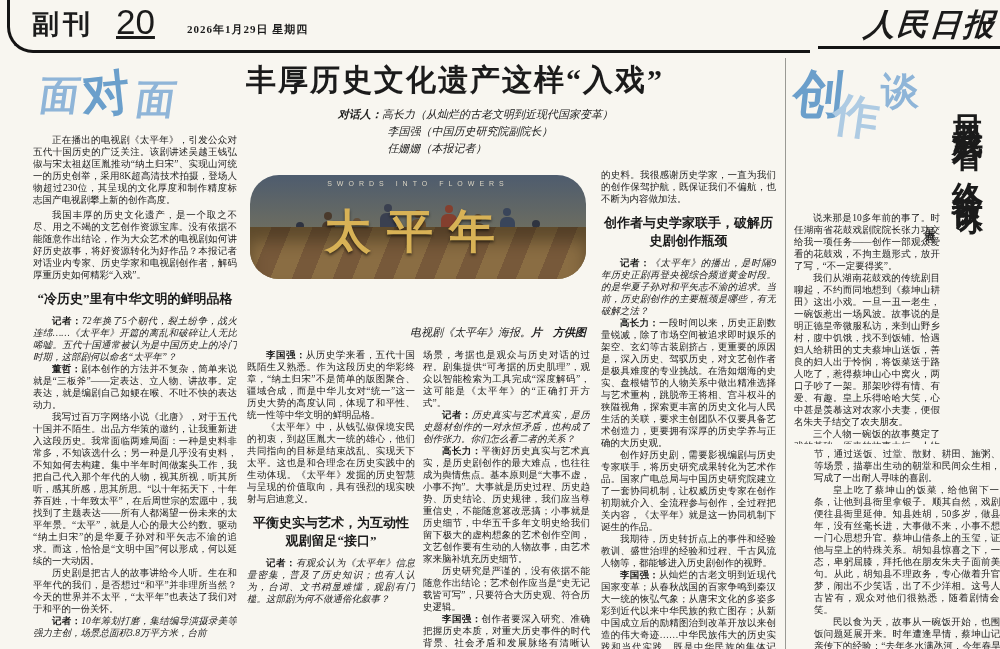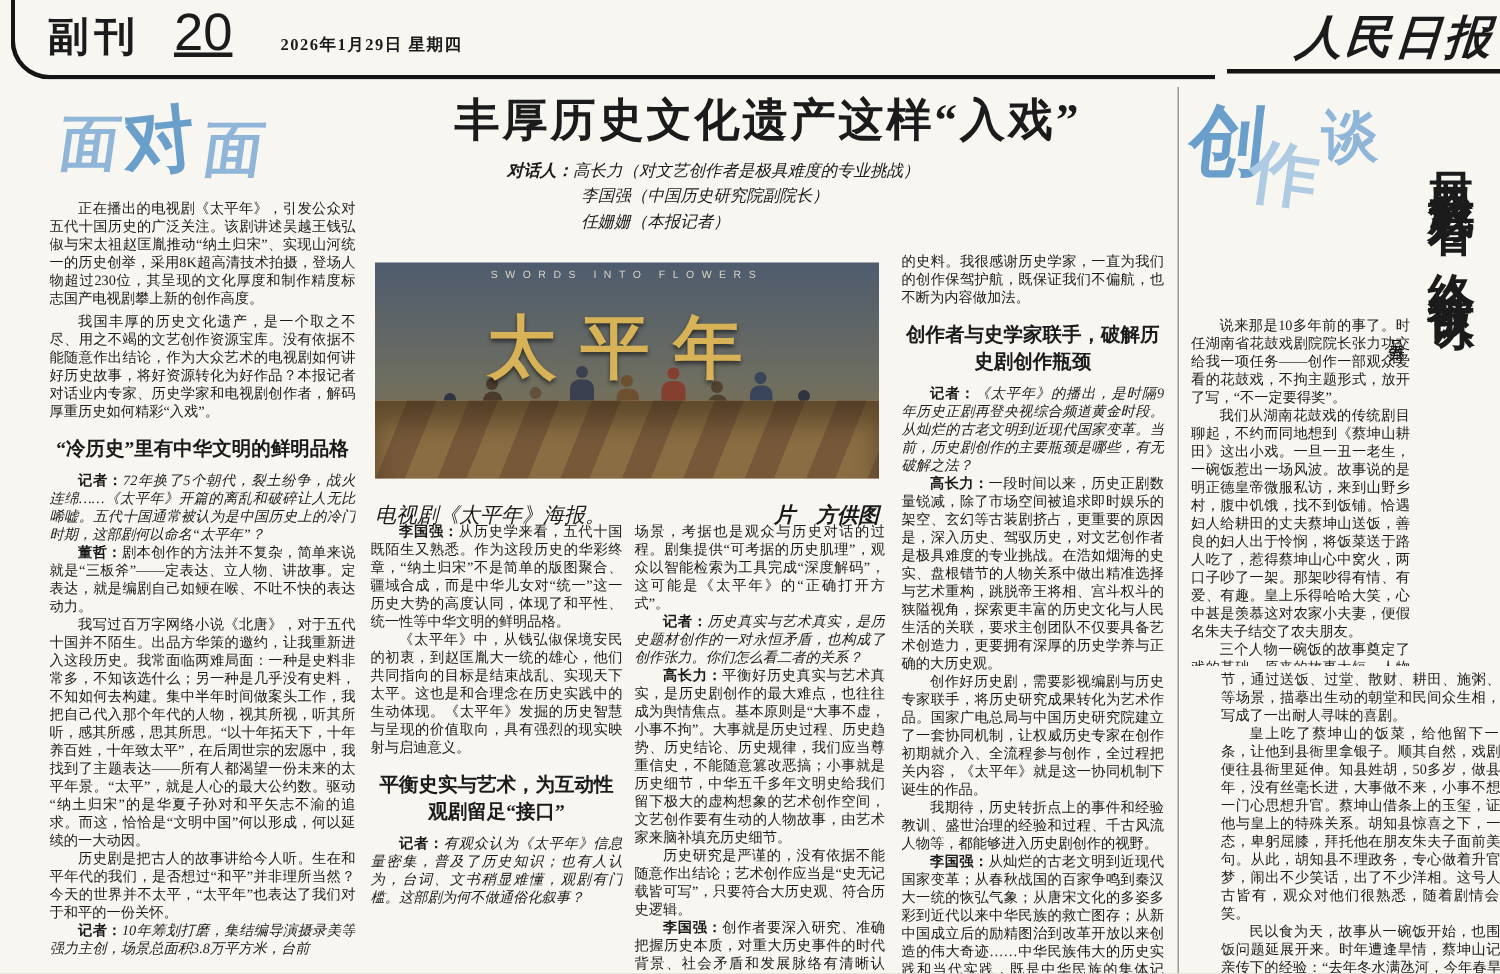--- a/index.html
+++ b/index.html
@@ -22,31 +22,31 @@
   .logo-mdm span{position:absolute;font-family:"Liberation Sans",sans-serif;font-weight:bold;}
   .logo-mdm .c1{left:4px;top:6px;font-size:40px;color:#8fb5d8;transform:skewX(-8deg);}
   .logo-mdm .c2{left:46px;top:0;font-size:48px;color:#6b9fcb;transform:rotate(-6deg);}
   .logo-mdm .c3{left:100px;top:10px;font-size:40px;color:#8fb5d8;transform:skewX(-8deg);}
   .logo-czt{position:absolute;left:793px;top:60px;width:150px;height:95px;}
   .logo-czt span{position:absolute;font-family:"Liberation Sans",sans-serif;font-weight:bold;}
   .logo-czt .c1{left:0;top:0;font-size:52px;color:#6b9fcb;transform:skewX(-6deg);}
   .logo-czt .c2{left:40px;top:26px;font-size:46px;color:#aecbe3;transform:rotate(8deg);}
   .logo-czt .c3{left:88px;top:6px;font-size:38px;color:#8fb5d8;}
   
-  .headline{position:absolute;left:246px;top:60px;width:532px;text-align:center;
+  .headline{position:absolute;left:246px;top:60px;width:532px;text-align:left;
             font-size:30px;font-weight:bold;letter-spacing:2px;}
   .dialog{position:absolute;left:338px;top:106px;width:420px;font-size:11px;
           font-style:italic;line-height:1.55;}
   .dialog .row{padding-left:4.5em;}
   .dialog .row.first{padding-left:0;}
   .dialog .lbl{font-weight:bold;}
   .vrule{position:absolute;left:785px;top:58px;height:591px;border-left:1px solid #9a9a94;}
   
-  .poster{position:absolute;left:250px;top:175px;width:336px;height:144px;overflow:hidden;
-          background:linear-gradient(180deg,#4e5c6e 0%,#6e6e60 55%,#8a7146 100%);}
+  .poster{position:absolute;left:250px;top:175px;width:336px;height:104px;overflow:hidden;
+          background:linear-gradient(180deg,#4e5c6e 0%,#6e6e60 55%,#8a7146 100%);border-radius:29px;}
   .poster .eng{position:absolute;left:0;right:0;top:5px;text-align:center;font-size:7px;
                letter-spacing:5px;color:#d9d3c2;font-family:"Liberation Sans",sans-serif;}
   .poster .title{position:absolute;left:0;right:0;top:26px;text-align:center;font-size:46px;
                  font-weight:bold;letter-spacing:16px;color:#d8b256;
                  text-shadow:0 2px 3px rgba(0,0,0,.55);}
   .poster .ground{position:absolute;left:0;right:0;bottom:0;height:52px;
                   background:repeating-linear-gradient(112deg,#8a6d43 0 20px,#77593a 20px 38px);
                   box-shadow:inset 0 14px 16px rgba(40,30,15,.45);}
   .figs{position:absolute;left:0;right:0;bottom:8px;display:flex;justify-content:center;
         gap:15px;align-items:flex-end;height:70px;}
@@ -55,22 +55,22 @@
                   width:8px;height:8px;border-radius:50%;background:inherit;}
   .figs i:nth-child(1){height:40px;background:#2e3340;}
   .figs i:nth-child(2){height:50px;background:#4a3a2c;}
   .figs i:nth-child(3){height:44px;background:#64503a;width:15px;}
   .figs i:nth-child(4){height:58px;background:#3a4050;width:16px;}
   .figs i:nth-child(5){height:52px;background:#6d5030;width:15px;}
   .figs i:nth-child(6){height:57px;background:#843f2e;width:16px;}
   .figs i:nth-child(7){height:48px;background:#51422f;}
   .figs i:nth-child(8){height:54px;background:#39455a;width:15px;}
   .figs i:nth-child(9){height:42px;background:#2f3440;}
-  .caption{position:absolute;left:250px;top:325px;width:336px;font-size:14px;
-           font-style:italic;display:flex;justify-content:space-between;margin-top:10px;}
+  .caption{position:absolute;left:250px;top:325px;width:336px;font-size:11px;
+           font-style:italic;display:flex;justify-content:flex-end;}
   .caption .credit b{font-weight:bold;}
   
   .col{position:absolute;font-size:9.5px;line-height:12px;text-align:justify;overflow:hidden;}
   .col p{margin:0;text-indent:2em;}
   .col p.cont{text-indent:0;}
   .col p.sp{margin-top:3px;}
   .col .q{font-style:italic;}
   .col .spk{font-weight:bold;font-style:normal;}
   .col .h{font-size:13px;font-weight:bold;text-align:center;text-indent:0;
           line-height:1.4;margin:9px 0 7px;font-style:normal;}
@@ -101,21 +101,21 @@
   </div>
 
   <div class="logo-mdm">
     <span class="c1">面</span>
     <span class="c2">对</span>
     <span class="c3">面</span>
   </div>
 
   <div class="headline">丰厚历史文化遗产这样“入戏”</div>
   <div class="dialog">
-    <div class="row first"><span class="lbl">对话人：</span><span>高长力（对文艺创作者是极具难度的专业挑战）</span></div>
+    <div class="row first"><span class="lbl">对话人：</span><span>高长力（从灿烂的古老文明到近现代国家变革）</span></div>
     <div class="row">李国强（中国历史研究院副院长）</div>
     <div class="row">任姗姗（本报记者）</div>
   </div>
 
   <div class="poster">
     <div class="eng">SWORDS INTO FLOWERS</div>
     <div class="figs">
       <i></i>
         <i></i>
         <i></i>
@@ -157,21 +157,21 @@
     <p class="cont">场景，考据也是观众与历史对话的过程。剧集提供“可考据的历史肌理”，观众以智能检索为工具完成“深度解码”，这可能是《太平年》的“正确打开方式”。</p>
     <p class="q"><span class="spk">记者：</span><span>历史真实与艺术真实，是历史题材创作的一对永恒矛盾，也构成了创作张力。你们怎么看二者的关系？</span></p>
     <p><span class="spk">高长力：</span><span>平衡好历史真实与艺术真实，是历史剧创作的最大难点，也往往成为舆情焦点。基本原则是“大事不虚，小事不拘”。大事就是历史过程、历史趋势、历史结论、历史规律，我们应当尊重信史，不能随意篡改恶搞；小事就是历史细节，中华五千多年文明史给我们留下极大的虚构想象的艺术创作空间，文艺创作要有生动的人物故事，由艺术家来脑补填充历史细节。</span></p>
     <p>历史研究是严谨的，没有依据不能随意作出结论；艺术创作应当是“史无记载皆可写”，只要符合大历史观、符合历史逻辑。</p>
     <p><span class="spk">李国强：</span><span>创作者要深入研究、准确把握历史本质，对重大历史事件的时代背景、社会矛盾和发展脉络有清晰认识，避免陷入简单化、脸谱化的创作误区。既不能拘泥于史实而牺牲艺术表现力，也不能为追求艺术效果而随意篡改历史、编造历史，需要努力在历史真实与艺术虚构之间找到平衡点。这意味着既要坚</span></p>
   </div>
 
   <div class="col c-c">
     <p class="cont">的史料。我很感谢历史学家，一直为我们的创作保驾护航，既保证我们不偏航，也不断为内容做加法。</p>
     <p class="h">创作者与史学家联手，破解历史剧创作瓶颈</p>
-    <p class="q"><span class="spk">记者：</span><span>《太平年》的播出，是时隔9年历史正剧再登央视综合频道黄金时段。从灿烂的古老文明到近现代国家变革。当前，历史剧创作的主要瓶颈是哪些，有无破解之法？</span></p>
+    <p class="q"><span class="spk">记者：</span><span>《太平年》的播出，是时隔9年历史正剧再登央视综合频道黄金时段。的是华夏子孙对和平矢志不渝的追求。当前，历史剧创作的主要瓶颈是哪些，有无破解之法？</span></p>
     <p><span class="spk">高长力：</span><span>一段时间以来，历史正剧数量锐减，除了市场空间被追求即时娱乐的架空、玄幻等古装剧挤占，更重要的原因是，深入历史、驾驭历史，对文艺创作者是极具难度的专业挑战。在浩如烟海的史实、盘根错节的人物关系中做出精准选择与艺术重构，跳脱帝王将相、宫斗权斗的狭隘视角，探索更丰富的历史文化与人民生活的关联，要求主创团队不仅要具备艺术创造力，更要拥有深厚的历史学养与正确的大历史观。</span></p>
     <p>创作好历史剧，需要影视编剧与历史专家联手，将历史研究成果转化为艺术作品。国家广电总局与中国历史研究院建立了一套协同机制，让权威历史专家在创作初期就介入、全流程参与创作，全过程把关内容，《太平年》就是这一协同机制下诞生的作品。</p>
     <p>我期待，历史转折点上的事件和经验教训、盛世治理的经验和过程、千古风流人物等，都能够进入历史剧创作的视野。</p>
     <p><span class="spk">李国强：</span><span>从灿烂的古老文明到近现代国家变革；从春秋战国的百家争鸣到秦汉大一统的恢弘气象；从唐宋文化的多姿多彩到近代以来中华民族的救亡图存；从新中国成立后的励精图治到改革开放以来创造的伟大奇迹……中华民族伟大的历史实践和当代实践，既是中华民族的集体记忆，也是影视创作的宝贵资源，值得艺术创作不断开掘和转化。</span></p>
 
   </div>
 
   <div class="vrule"></div>
 
   <div class="logo-czt">

